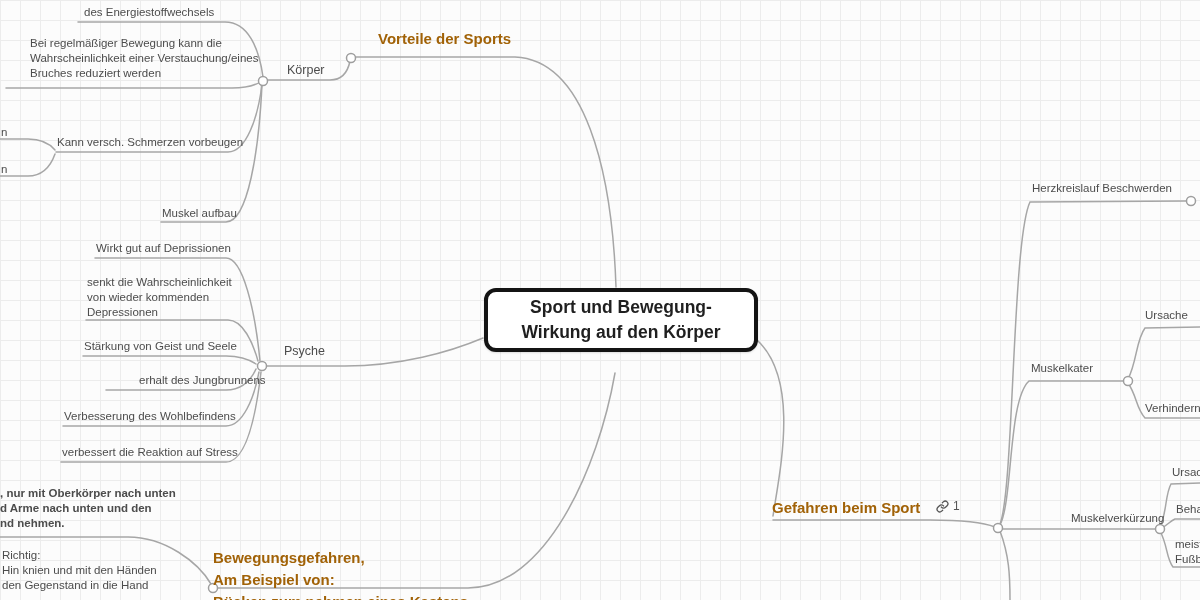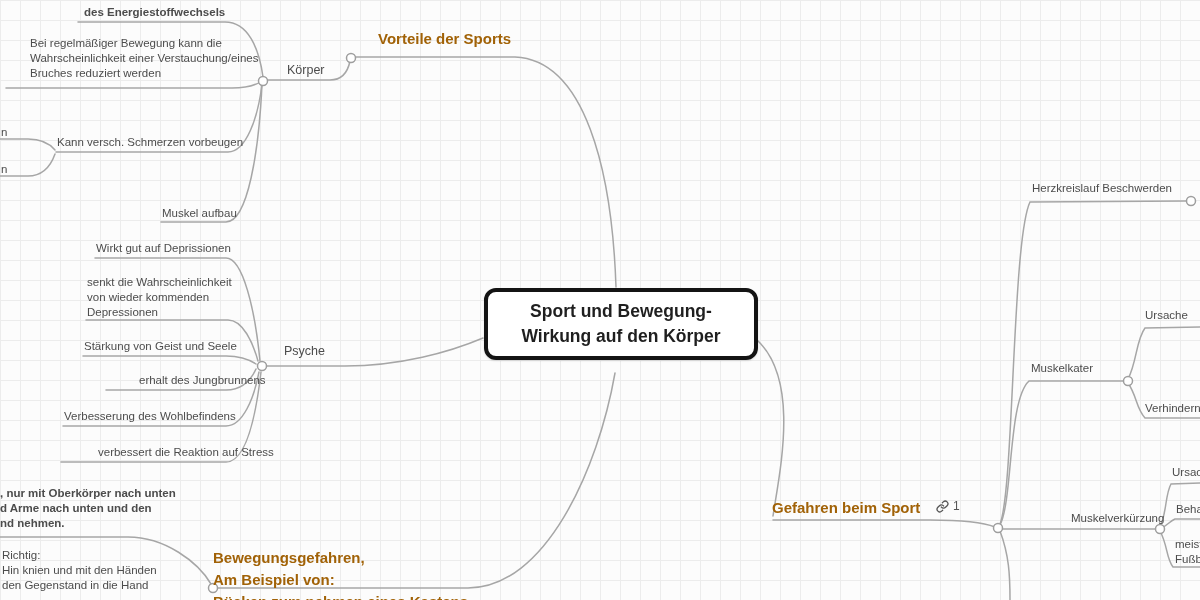--- a/index.html
+++ b/index.html
@@ -26,21 +26,21 @@
     width:max-content;
   }
   .branch-label { font-size:12.5px; }
   .topic {
     font-weight:bold;
     font-size:15px;
     color:#a16207;
     line-height:1.45;
   }
   .central {
-    position:absolute; left:484px; top:288px; width:274px; height:72px;
+    position:absolute; left:484px; top:288px; width:274px; height:64px;
     background:#ffffff;
     border:4px solid #141414;
     border-radius:12px;
     display:flex; align-items:center; justify-content:center;
     text-align:center;
     font-weight:bold; font-size:17.5px; color:#1f1f1f; line-height:1.45;
     white-space:pre-line;
     box-shadow:0 1px 2px rgba(0,0,0,0.12);
   }
   .linkbadge {
@@ -94,38 +94,38 @@
   <circle cx="1191" cy="201" r="4.5"></circle>
   <circle cx="1128" cy="381" r="4.5"></circle>
   <circle cx="1160" cy="529" r="4.5"></circle>
 </svg>
 
 <div class="central">Sport und Bewegung-
 Wirkung auf den Körper</div>
 
 <div class="node topic" style="left:378px; top:28px;">Vorteile der Sports</div>
 <div class="node branch-label" style="left:287px; top:62px;">Körper</div>
-<div class="node" style="left:84px; top:5px;font-weight:bold;">des Energiestoffwechsels</div>
+<div class="node" style="left:84px; top:5px;">des Energiestoffwechsels</div>
 <div class="node" style="left:9px; top:36px;margin-left:21px;">Bei regelmäßiger Bewegung kann die
 Wahrscheinlichkeit einer Verstauchung/eines
 Bruches reduziert werden</div>
 <div class="node" style="left:57px; top:135px;">Kann versch. Schmerzen vorbeugen</div>
 <div class="node" style="left:1px; top:125px;">n</div>
 <div class="node" style="left:1px; top:162px;">n</div>
 <div class="node" style="left:162px; top:206px;">Muskel aufbau</div>
 
 <div class="node branch-label" style="left:284px; top:343px;">Psyche</div>
 <div class="node" style="left:96px; top:241px;">Wirkt gut auf Deprissionen</div>
 <div class="node" style="left:87px; top:275px;">senkt die Wahrscheinlichkeit
 von wieder kommenden
 Depressionen</div>
 <div class="node" style="left:84px; top:339px;">Stärkung von Geist und Seele</div>
 <div class="node" style="left:107px; top:373px;margin-left:32px;">erhalt des Jungbrunnens</div>
 <div class="node" style="left:64px; top:409px;">Verbesserung des Wohlbefindens</div>
-<div class="node" style="left:62px; top:445px;padding-left:36px;">verbessert die Reaktion auf Stress</div>
+<div class="node" style="left:62px; top:445px;">verbessert die Reaktion auf Stress</div>
 
 <div class="node topic" style="left:213px; top:519px;margin-top:28px;">Bewegungsgefahren,
 Am Beispiel von:
 Bücken zum nehmen eines Kastens</div>
 <div class="node" style="left:0px; top:486px;font-weight:bold;">, nur mit Oberkörper nach unten
 d Arme nach unten und den
 nd nehmen.</div>
 <div class="node" style="left:2px; top:548px;">Richtig:
 Hin knien und mit den Händen
 den Gegenstand in die Hand</div>

